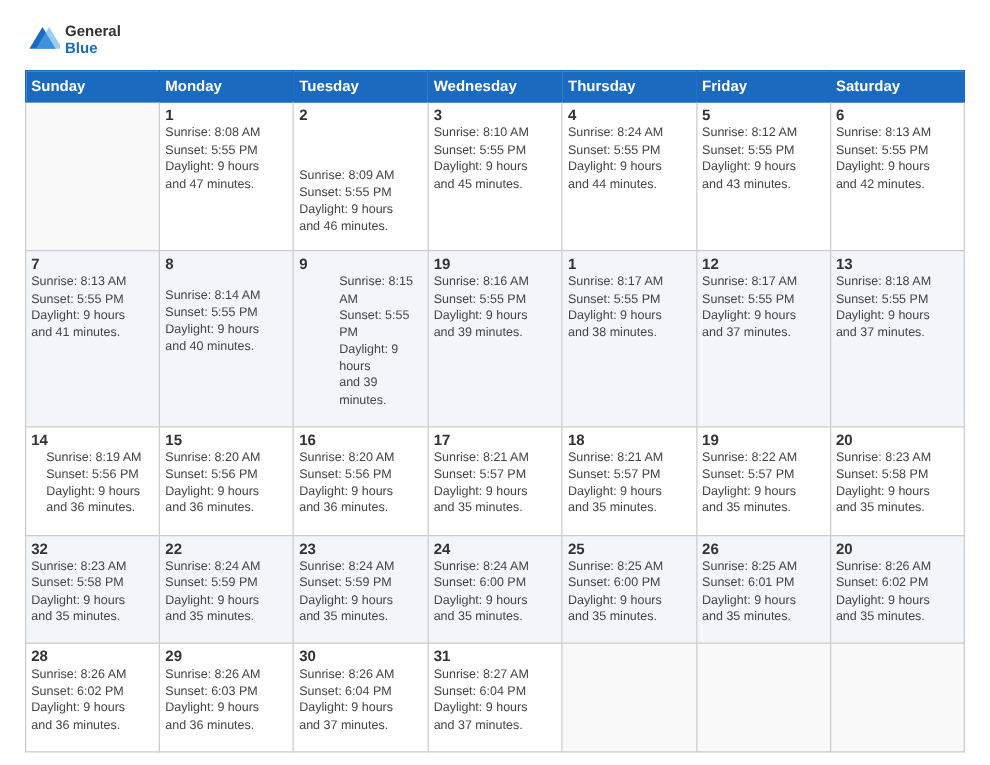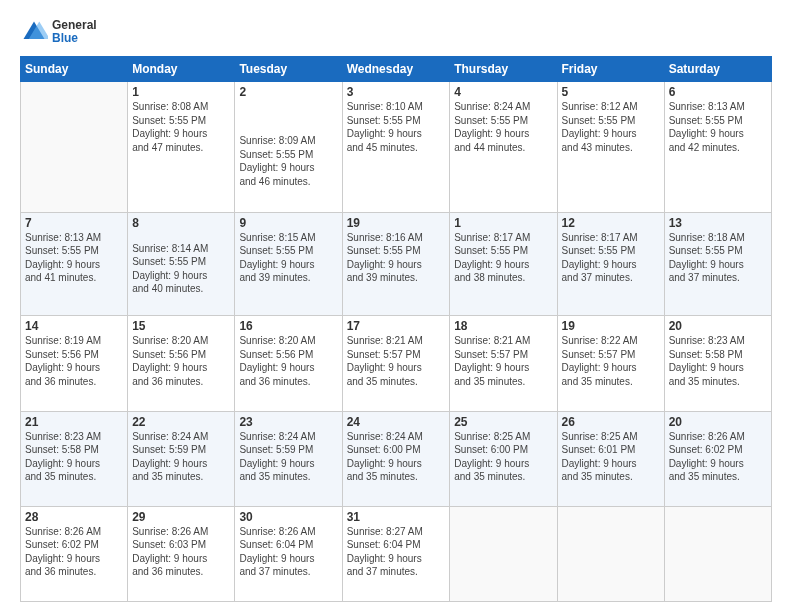--- a/index.html
+++ b/index.html
@@ -189,21 +189,21 @@
           </td>
           <td>
             <span class="day-num">8</span>
             <div class="cell-info" style="white-space: pre-line; margin-top: 12px;">Sunrise: 8:14 AM
 Sunset: 5:55 PM
 Daylight: 9 hours
 and 40 minutes.</div>
           </td>
           <td>
             <span class="day-num">9</span>
-            <div class="cell-info" style="white-space: pre-line;">Sunrise: 8:15 AM
+            <div class="cell-info" style="white-space: pre-line; margin-left: 32px;">Sunrise: 8:15 AM
 Sunset: 5:55 PM
 Daylight: 9 hours
 and 39 minutes.</div>
           </td>
           <td>
             <span class="day-num">19</span>
             <div class="cell-info" style="white-space: pre-line;">Sunrise: 8:16 AM
 Sunset: 5:55 PM
 Daylight: 9 hours
 and 39 minutes.</div>
@@ -226,21 +226,21 @@
             <span class="day-num">13</span>
             <div class="cell-info" style="white-space: pre-line;">Sunrise: 8:18 AM
 Sunset: 5:55 PM
 Daylight: 9 hours
 and 37 minutes.</div>
           </td>
         </tr>
         <tr>
           <td>
             <span class="day-num">14</span>
-            <div class="cell-info" style="white-space: pre-line;">Sunrise: 8:19 AM
+            <div class="cell-info" style="white-space: pre-line; margin-left: 12px;">Sunrise: 8:19 AM
 Sunset: 5:56 PM
 Daylight: 9 hours
 and 36 minutes.</div>
           </td>
           <td>
             <span class="day-num">15</span>
             <div class="cell-info" style="white-space: pre-line;">Sunrise: 8:20 AM
 Sunset: 5:56 PM
 Daylight: 9 hours
 and 36 minutes.</div>
@@ -276,21 +276,21 @@
           <td>
             <span class="day-num">20</span>
             <div class="cell-info" style="white-space: pre-line;">Sunrise: 8:23 AM
 Sunset: 5:58 PM
 Daylight: 9 hours
 and 35 minutes.</div>
           </td>
         </tr>
         <tr class="row-alt">
           <td>
-            <span class="day-num">21</span>
+            <span class="day-num">32</span>
             <div class="cell-info" style="white-space: pre-line;">Sunrise: 8:23 AM
 Sunset: 5:58 PM
 Daylight: 9 hours
 and 35 minutes.</div>
           </td>
           <td>
             <span class="day-num">22</span>
             <div class="cell-info" style="white-space: pre-line;">Sunrise: 8:24 AM
 Sunset: 5:59 PM
 Daylight: 9 hours

